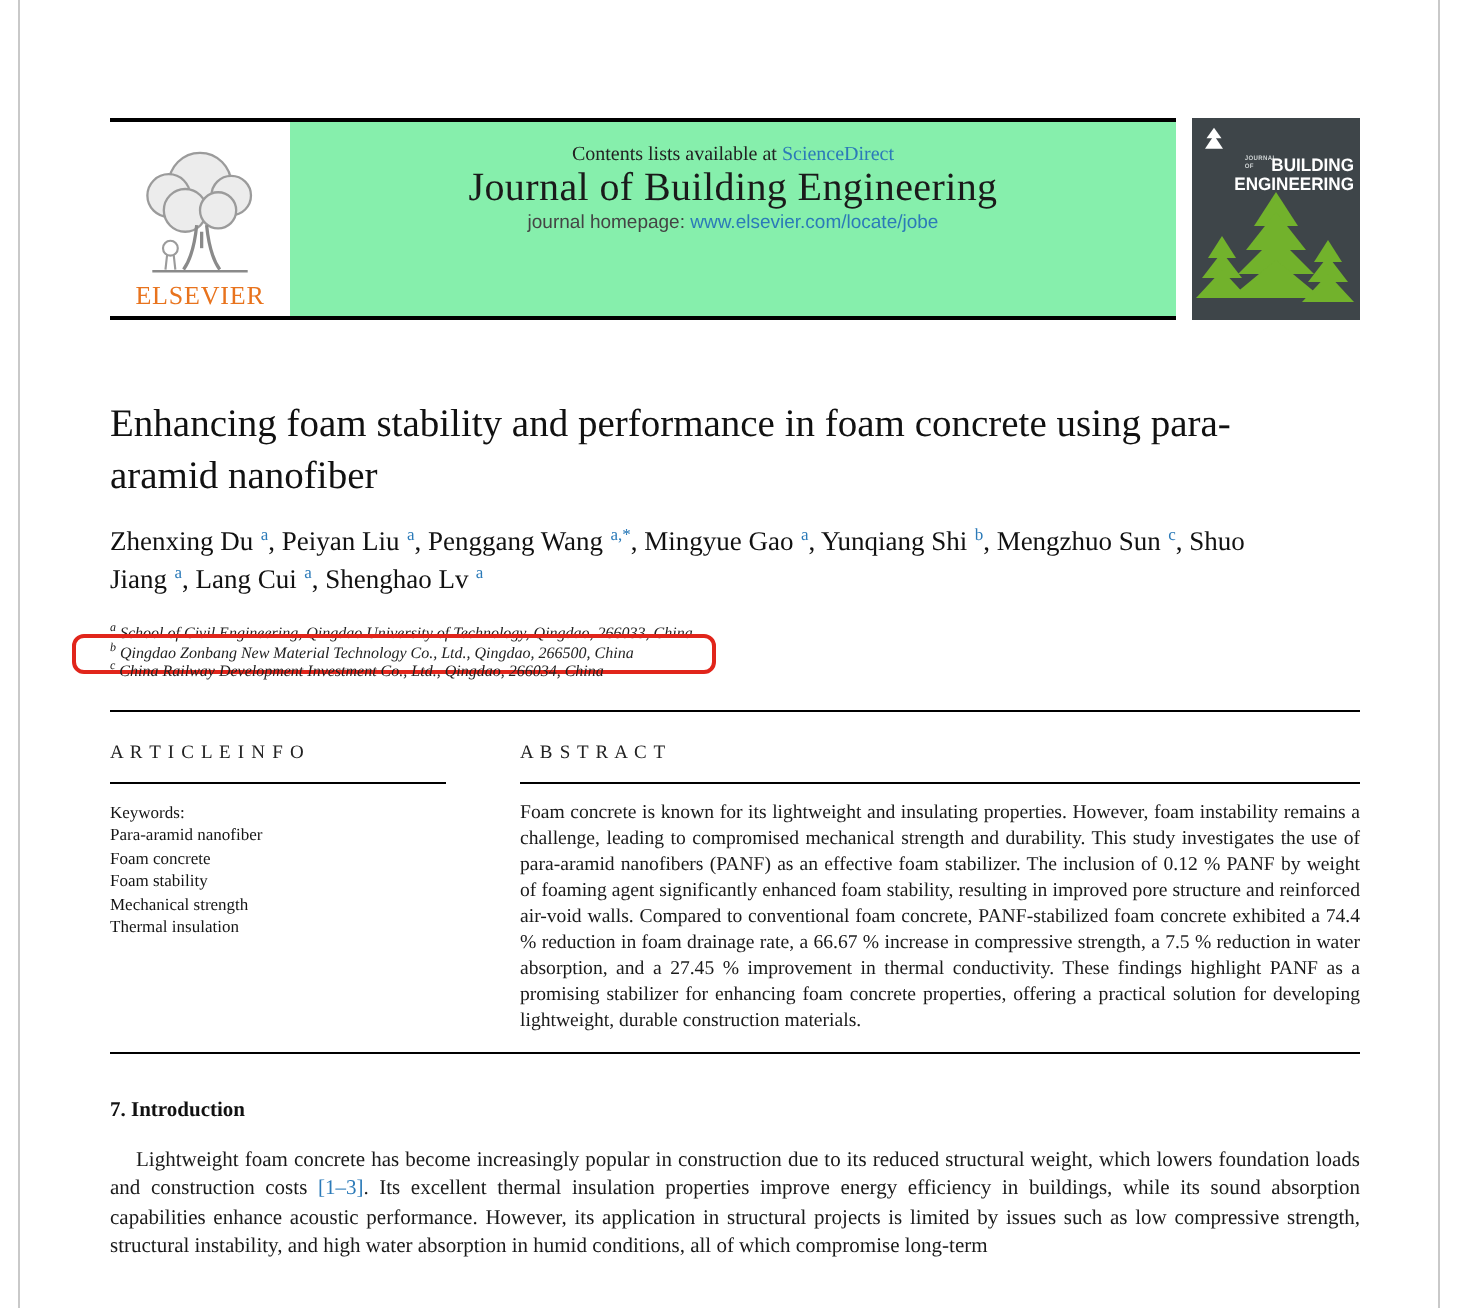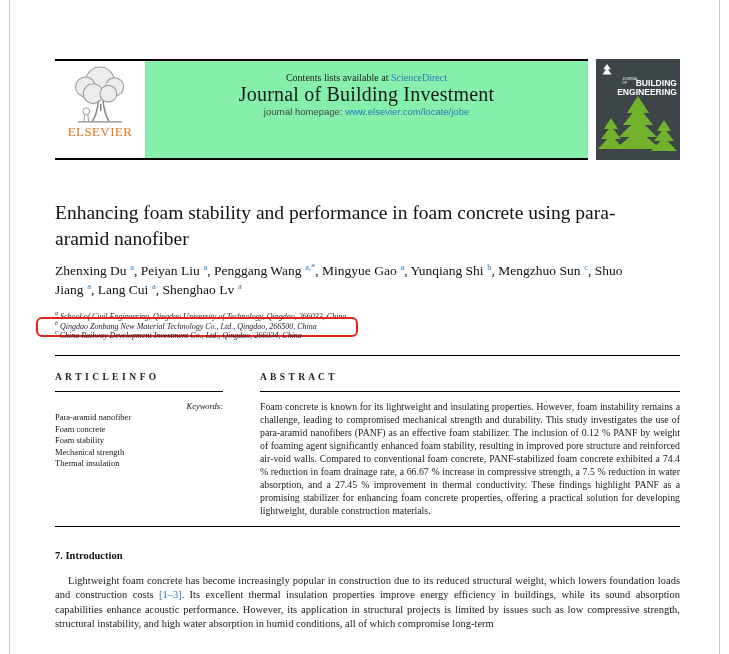--- a/index.html
+++ b/index.html
@@ -7,21 +7,21 @@
   .page{position:relative;width:729px;height:654px;background:#fff;overflow:hidden;}
   .edge{position:absolute;top:0;bottom:0;width:1px;background:#c9c9c9;}
   .edge-left{left:9px;}
   .edge-right{left:719px;}
   .content{padding:38px 49px 0 55px;}
 
   .top-citation{text-align:center;font-size:9.5px;color:#2b7ab8;letter-spacing:0.2px;}
 
   .masthead{display:flex;margin-top:21px;height:101px;}
   .masthead-main{display:flex;flex:1;border-top:2px solid #000;border-bottom:2px solid #000;background:#fff;}
-  .logo-box{width:90px;background:#fff;display:flex;flex-direction:column;align-items:center;justify-content:flex-end;padding:3px 0 18px;}
+  .logo-box{width:90px;background:#fff;display:flex;flex-direction:column;align-items:center;justify-content:flex-end;padding:3px 0 2px;}
   .logo-box svg{display:block;}
   .elsevier-text{font-size:13px;color:#e8731d;letter-spacing:0.4px;margin-top:-1px;}
   .gray-box{flex:1;background:#86efac;display:flex;flex-direction:column;align-items:center;justify-content:flex-start;padding:11px 6px 12px;}
   .contents-line{font-size:10px;color:#222;}
   .journal-title{font-size:20px;color:#1a1a1a;letter-spacing:0.2px;}
   .homepage-line{font-family:Liberation Sans, sans-serif;font-size:9.5px;color:#444;}
   .link{color:#2b7ab8;text-decoration:none;cursor:pointer;}
 
   .cover{width:84px;margin-left:8px;background:#3e4549;position:relative;overflow:hidden;}
   .cover-mark{position:absolute;top:4px;left:5px;}
@@ -38,22 +38,22 @@
   .affils{margin-top:13px;font-size:8px;font-style:italic;line-height:9.5px;color:#222;}
   .affil{position:relative;}
   .fsup{font-size:6px;line-height:0;}
   .red-box{position:absolute;left:-19px;top:-4.5px;width:318px;height:16px;
     border:2.5px solid #e1251b;border-radius:6px;pointer-events:none;}
 
   .rule-full{border-top:1.5px solid #000;margin-top:14px;}
   .cols{display:flex;margin-top:16px;}
   .col-left{width:168px;flex:none;}
   .col-right{flex:1;margin-left:37px;}
-  .col-head{font-size:9.5px;letter-spacing:0.6px;color:#222;padding-bottom:9px;border-bottom:1.2px solid #000;font-weight:bold;}
-  .kw-label{font-style:italic;font-size:8.5px;margin-top:9px;line-height:11.5px;text-align:right;}
+  .col-head{font-size:9.5px;letter-spacing:0.6px;color:#222;padding-bottom:9px;border-bottom:1.2px solid #000;}
+  .kw-label{font-size:8.5px;margin-top:9px;line-height:11.5px;}
   .kw-list div{font-size:8.5px;line-height:11.5px;}
   .abstract-text{margin-top:8px;font-size:9.8px;line-height:13px;text-align:justify;color:#1a1a1a;}
   .rule-bottom{margin-top:9px;border-top:1.2px solid #000;}
 
   .intro-head{margin-top:23px;font-size:10.5px;font-weight:bold;color:#111;}
   .intro-p{margin:13px 0 0 0;font-size:10.5px;line-height:14.6px;text-align:justify;text-indent:13px;color:#1a1a1a;}
 </style>
 </head>
 <body>
 
@@ -82,21 +82,21 @@
             </g>
             <circle cx="27" cy="62" r="4.5" fill="none" stroke="#9b9b9b" stroke-width="1.3"></circle>
             <path d="M25 66 L24 75 M29 66 L30 75" stroke="#9b9b9b" stroke-width="1.3" fill="none"></path>
             <path d="M16 76 H74" stroke="#8a8a8a" stroke-width="1.6"></path>
           </svg>
           <div class="elsevier-text">ELSEVIER</div>
         </div>
 
         <div class="gray-box">
           <div class="contents-line"><span>Contents lists available at </span><a class="link">ScienceDirect</a></div>
-          <div class="journal-title">Journal of Building Investment</div>
+          <div class="journal-title">Journal of Building Engineering</div>
           <div class="homepage-line"><span>journal homepage: </span><a class="link">www.elsevier.com/locate/jobe</a></div>
         </div>
       </div>
 
       <div class="cover">
         <svg class="cover-mark" width="12" height="13" viewBox="0 0 16 17">
           <polygon points="8,1 3,8 13,8" fill="#ffffff"></polygon>
           <polygon points="8,6 2,15 14,15" fill="#ffffff"></polygon>
         </svg>
         <div class="cover-title">

